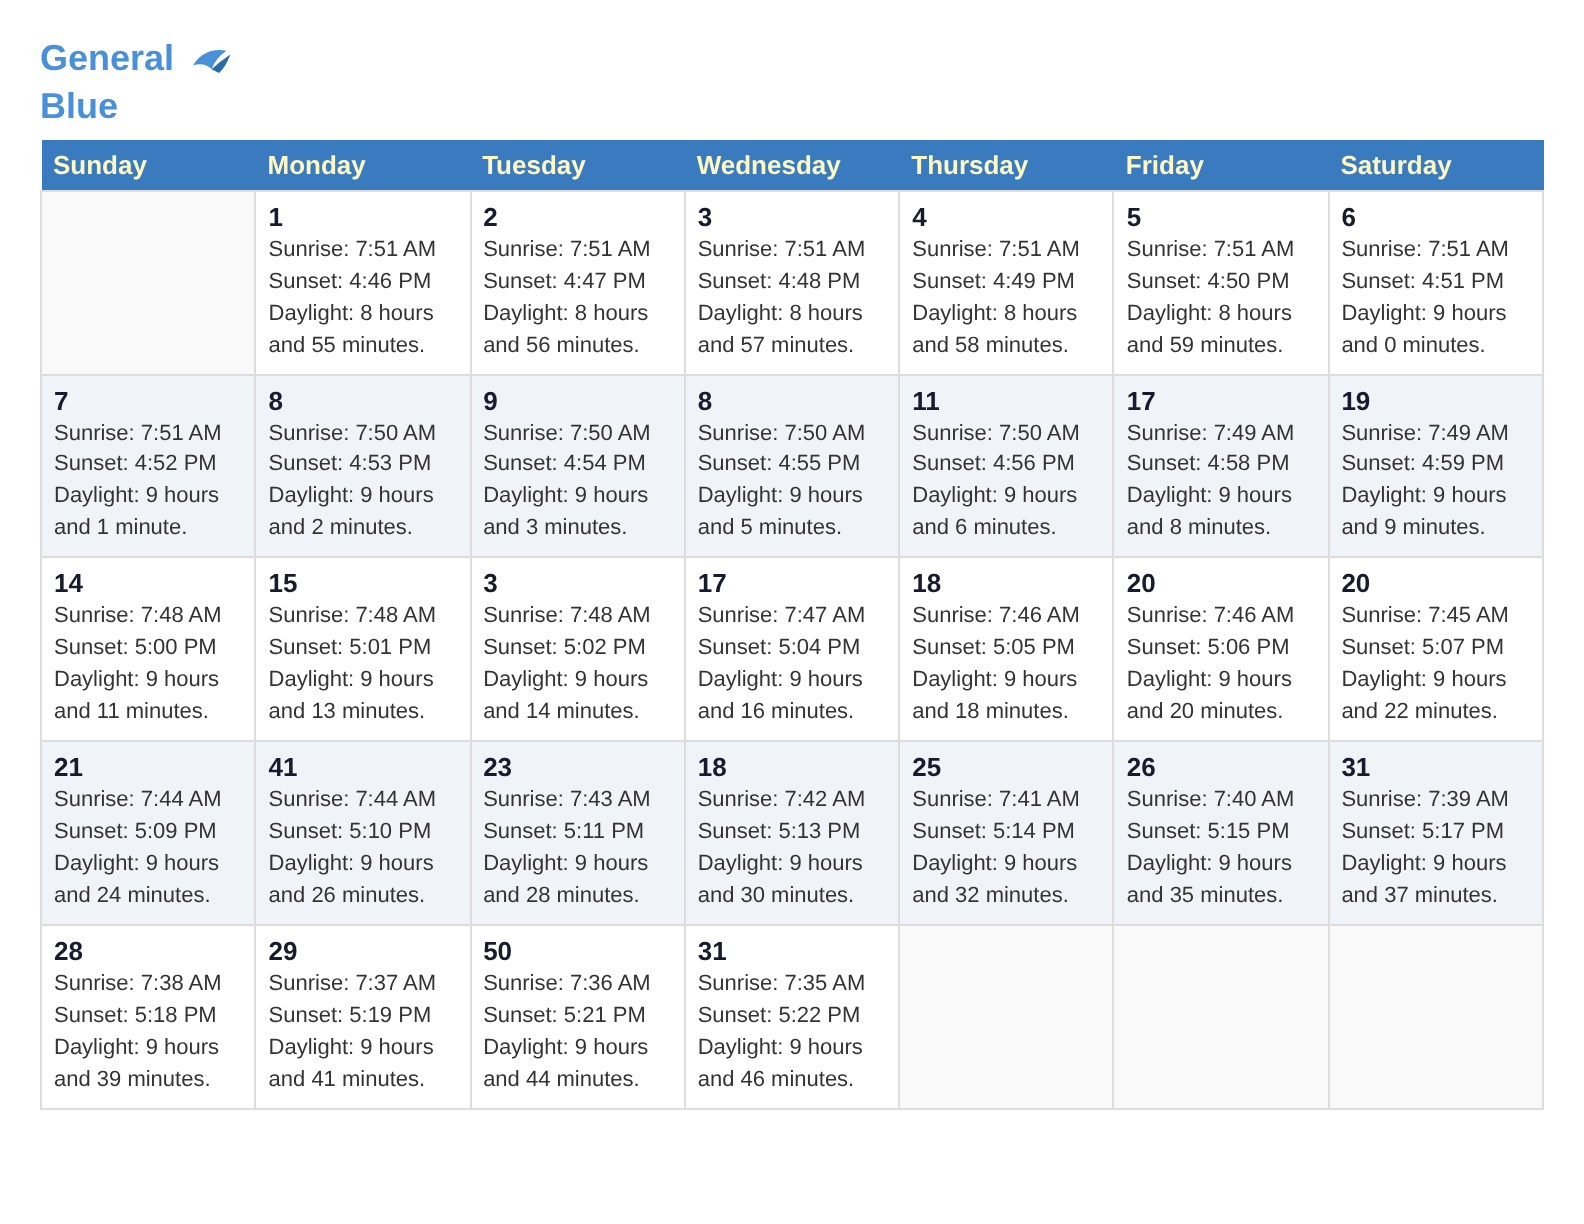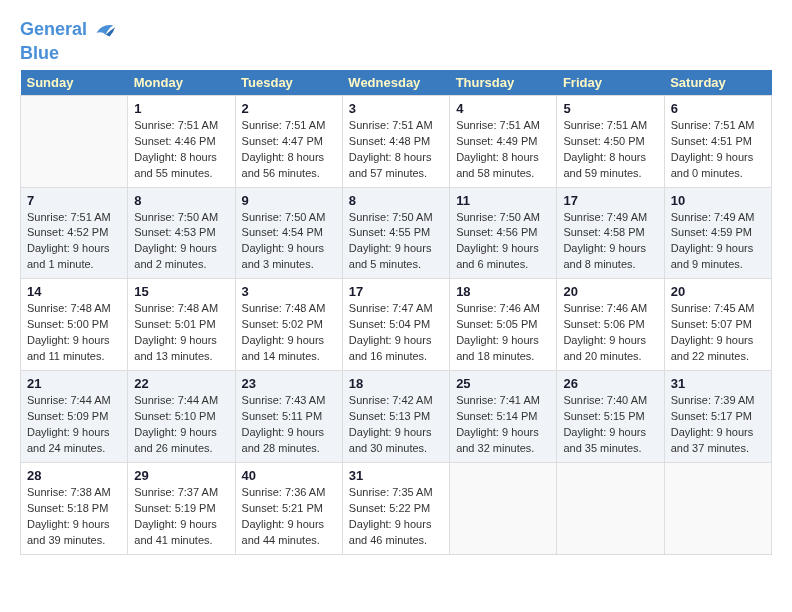--- a/index.html
+++ b/index.html
@@ -177,21 +177,21 @@
           </td>
           <td>
             <span class="day-num">11</span>
             <div class="day-info">Sunrise: 7:50 AM<br>Sunset: 4:56 PM<br>Daylight: 9 hours<br>and 6 minutes.</div>
           </td>
           <td>
             <span class="day-num">17</span>
             <div class="day-info">Sunrise: 7:49 AM<br>Sunset: 4:58 PM<br>Daylight: 9 hours<br>and 8 minutes.</div>
           </td>
           <td>
-            <span class="day-num">10</span>
+            <span class="day-num">19</span>
             <div class="day-info">Sunrise: 7:49 AM<br>Sunset: 4:59 PM<br>Daylight: 9 hours<br>and 9 minutes.</div>
           </td>
         </tr>
         <tr>
           <td>
             <span class="day-num">14</span>
             <div class="day-info">Sunrise: 7:48 AM<br>Sunset: 5:00 PM<br>Daylight: 9 hours<br>and 11 minutes.</div>
           </td>
           <td>
             <span class="day-num">15</span>
@@ -217,21 +217,21 @@
             <span class="day-num">20</span>
             <div class="day-info">Sunrise: 7:45 AM<br>Sunset: 5:07 PM<br>Daylight: 9 hours<br>and 22 minutes.</div>
           </td>
         </tr>
         <tr>
           <td>
             <span class="day-num">21</span>
             <div class="day-info">Sunrise: 7:44 AM<br>Sunset: 5:09 PM<br>Daylight: 9 hours<br>and 24 minutes.</div>
           </td>
           <td>
-            <span class="day-num">22</span>
+            <span class="day-num">41</span>
             <div class="day-info">Sunrise: 7:44 AM<br>Sunset: 5:10 PM<br>Daylight: 9 hours<br>and 26 minutes.</div>
           </td>
           <td>
             <span class="day-num">23</span>
             <div class="day-info">Sunrise: 7:43 AM<br>Sunset: 5:11 PM<br>Daylight: 9 hours<br>and 28 minutes.</div>
           </td>
           <td>
             <span class="day-num">18</span>
             <div class="day-info">Sunrise: 7:42 AM<br>Sunset: 5:13 PM<br>Daylight: 9 hours<br>and 30 minutes.</div>
           </td>
@@ -251,21 +251,21 @@
         <tr>
           <td>
             <span class="day-num">28</span>
             <div class="day-info">Sunrise: 7:38 AM<br>Sunset: 5:18 PM<br>Daylight: 9 hours<br>and 39 minutes.</div>
           </td>
           <td>
             <span class="day-num">29</span>
             <div class="day-info">Sunrise: 7:37 AM<br>Sunset: 5:19 PM<br>Daylight: 9 hours<br>and 41 minutes.</div>
           </td>
           <td>
-            <span class="day-num">40</span>
+            <span class="day-num">50</span>
             <div class="day-info">Sunrise: 7:36 AM<br>Sunset: 5:21 PM<br>Daylight: 9 hours<br>and 44 minutes.</div>
           </td>
           <td>
             <span class="day-num">31</span>
             <div class="day-info">Sunrise: 7:35 AM<br>Sunset: 5:22 PM<br>Daylight: 9 hours<br>and 46 minutes.</div>
           </td>
           <td class="empty-cell"></td>
           <td class="empty-cell"></td>
           <td class="empty-cell"></td>
         </tr>

